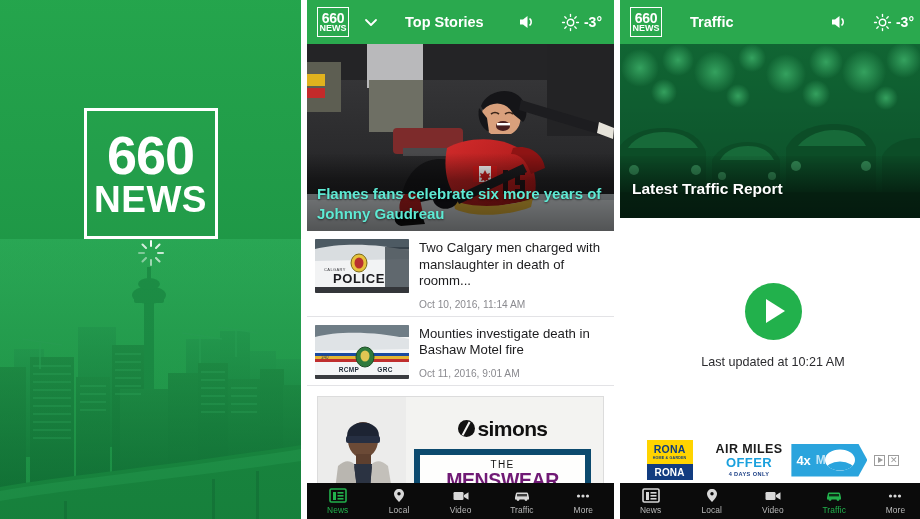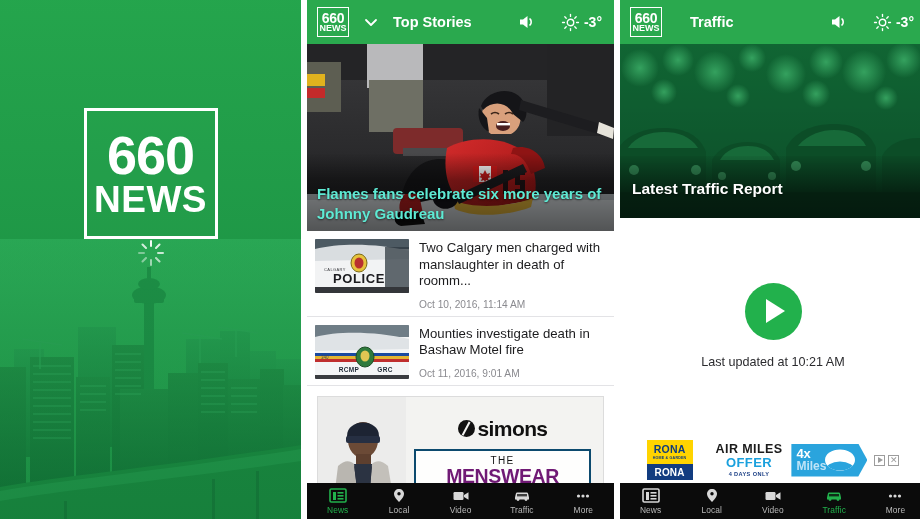--- a/index.html
+++ b/index.html
@@ -48,21 +48,21 @@
     display:flex; align-items:center; padding:0 10px; gap:8px;
   }
   .hdr-logo {
     width:32px; height:30px; border:1.5px solid #ffffff;
     display:flex; flex-direction:column; align-items:center; justify-content:center;
     flex:0 0 auto;
   }
   .hdr-logo .l1 { color:#fff; font-size:14px; line-height:12px; font-weight:bold; letter-spacing:-0.3px; }
   .hdr-logo .l2 { color:#fff; font-size:9px; line-height:9px; font-weight:bold; letter-spacing:0px; }
   .chev { width:16px; height:16px; flex:0 0 auto; margin-left:6px; }
-  .appbar-title { color:#fff; font-size:14.5px; font-weight:bold; margin-left:6px; white-space:nowrap; }
+  .appbar-title { color:#fff; font-size:14.5px; font-weight:bold; margin-left:18px; white-space:nowrap; }
   .appbar-spacer { flex:1 1 auto; }
   .ico-speaker { width:20px; height:20px; flex:0 0 auto; }
   .weather { display:flex; align-items:center; gap:4px; flex:0 0 auto; margin-left:16px; margin-right:2px; }
   .ico-sun { width:19px; height:19px; }
   .temp { color:#fff; font-size:14px; font-weight:bold; }
 
   
   .hero { position:relative; width:100%; height:187px; overflow:hidden; background:#2c2c2e; }
   .hero svg { position:absolute; inset:0; width:100%; height:100%; }
   .hero-shade {
@@ -94,21 +94,21 @@
   .simons-photo svg { position:absolute; inset:0; width:100%; height:100%; }
   .simons-right { flex:1 1 auto; position:relative; padding:6px 8px 0 4px; }
   .simons-logo { display:flex; align-items:center; justify-content:center; gap:3px; margin-top:14px; }
   .simons-mark { width:17px; height:17px; border-radius:50%; background:#111; position:relative; }
   .simons-mark:after {
     content:""; position:absolute; left:50%; top:1px; width:1.8px; height:15px;
     background:#f3f3f1; transform:translateX(-50%) rotate(28deg);
   }
   .simons-word { font-size:21px; font-weight:bold; color:#111; letter-spacing:-0.6px; }
   .simons-panel {
-    margin:8px 4px 0 4px; border:2px solid #0c4a6e; background:rgba(255,255,255,0.86);
+    margin:8px 4px 0 4px; border:6px solid #0c4a6e; background:rgba(255,255,255,0.86);
     text-align:center; padding:4px 2px 2px 2px;
   }
   .sp-the { font-size:10px; letter-spacing:1.4px; color:#111; }
   .sp-mens { font-size:19.5px; font-weight:bold; letter-spacing:-0.4px; color:#701a75; line-height:21px; }
   .sp-event { font-size:10.5px; letter-spacing:1.6px; color:#111; }
 
   
   .traffic-hero { position:relative; width:100%; height:174px; overflow:hidden; background:#0d3d21; }
   .traffic-hero svg { position:absolute; inset:0; width:100%; height:100%; }
   .traffic-tint { position:absolute; inset:0; background:rgba(20,120,60,0.40); }
@@ -147,21 +147,21 @@
   .am-text { margin-left:23px; text-align:center; }
   .am1 { font-size:12.5px; font-weight:bold; color:#1b1b1b; letter-spacing:0.4px; line-height:14px; }
   .am2 { font-size:13px; font-weight:bold; color:#1aa0dd; letter-spacing:0.4px; line-height:14px; }
   .am3 { font-size:5.6px; font-weight:bold; color:#1b3f85; letter-spacing:0.4px; line-height:8px; }
   .miles-badge {
     margin-left:9px; width:76px; height:33px; background:#2aa4dd; position:relative;
     display:flex; align-items:center; clip-path:polygon(0 0, 88% 0, 100% 50%, 88% 100%, 0 100%);
   }
   .miles-4x { color:#fff; font-size:13px; font-weight:bold; line-height:13px; margin-left:5px; }
   .miles-word { color:#bfe4f7; font-size:12px; font-weight:bold; line-height:13px; margin-left:5px; }
-  .miles-txtcol { display:flex; flex-direction:column; justify-content:center; }
+  .miles-txtcol { display:flex; flex-direction:row; justify-content:center; }
   .miles-oval {
     position:absolute; right:12px; top:50%; transform:translateY(-50%);
     width:30px; height:21px; border-radius:50%; background:#fff; overflow:hidden;
   }
   .miles-oval:before {
     content:""; position:absolute; left:0; right:0; bottom:0; height:9px; background:#2aa4dd;
     border-radius:50% 50% 0 0 / 100% 100% 0 0;
   }
   .adchoice { margin-left:7px; display:flex; align-items:center; gap:3px; }
   .ac-box { width:11px; height:11px; border:1px solid #9c9c9c; display:flex; align-items:center; justify-content:center; }

